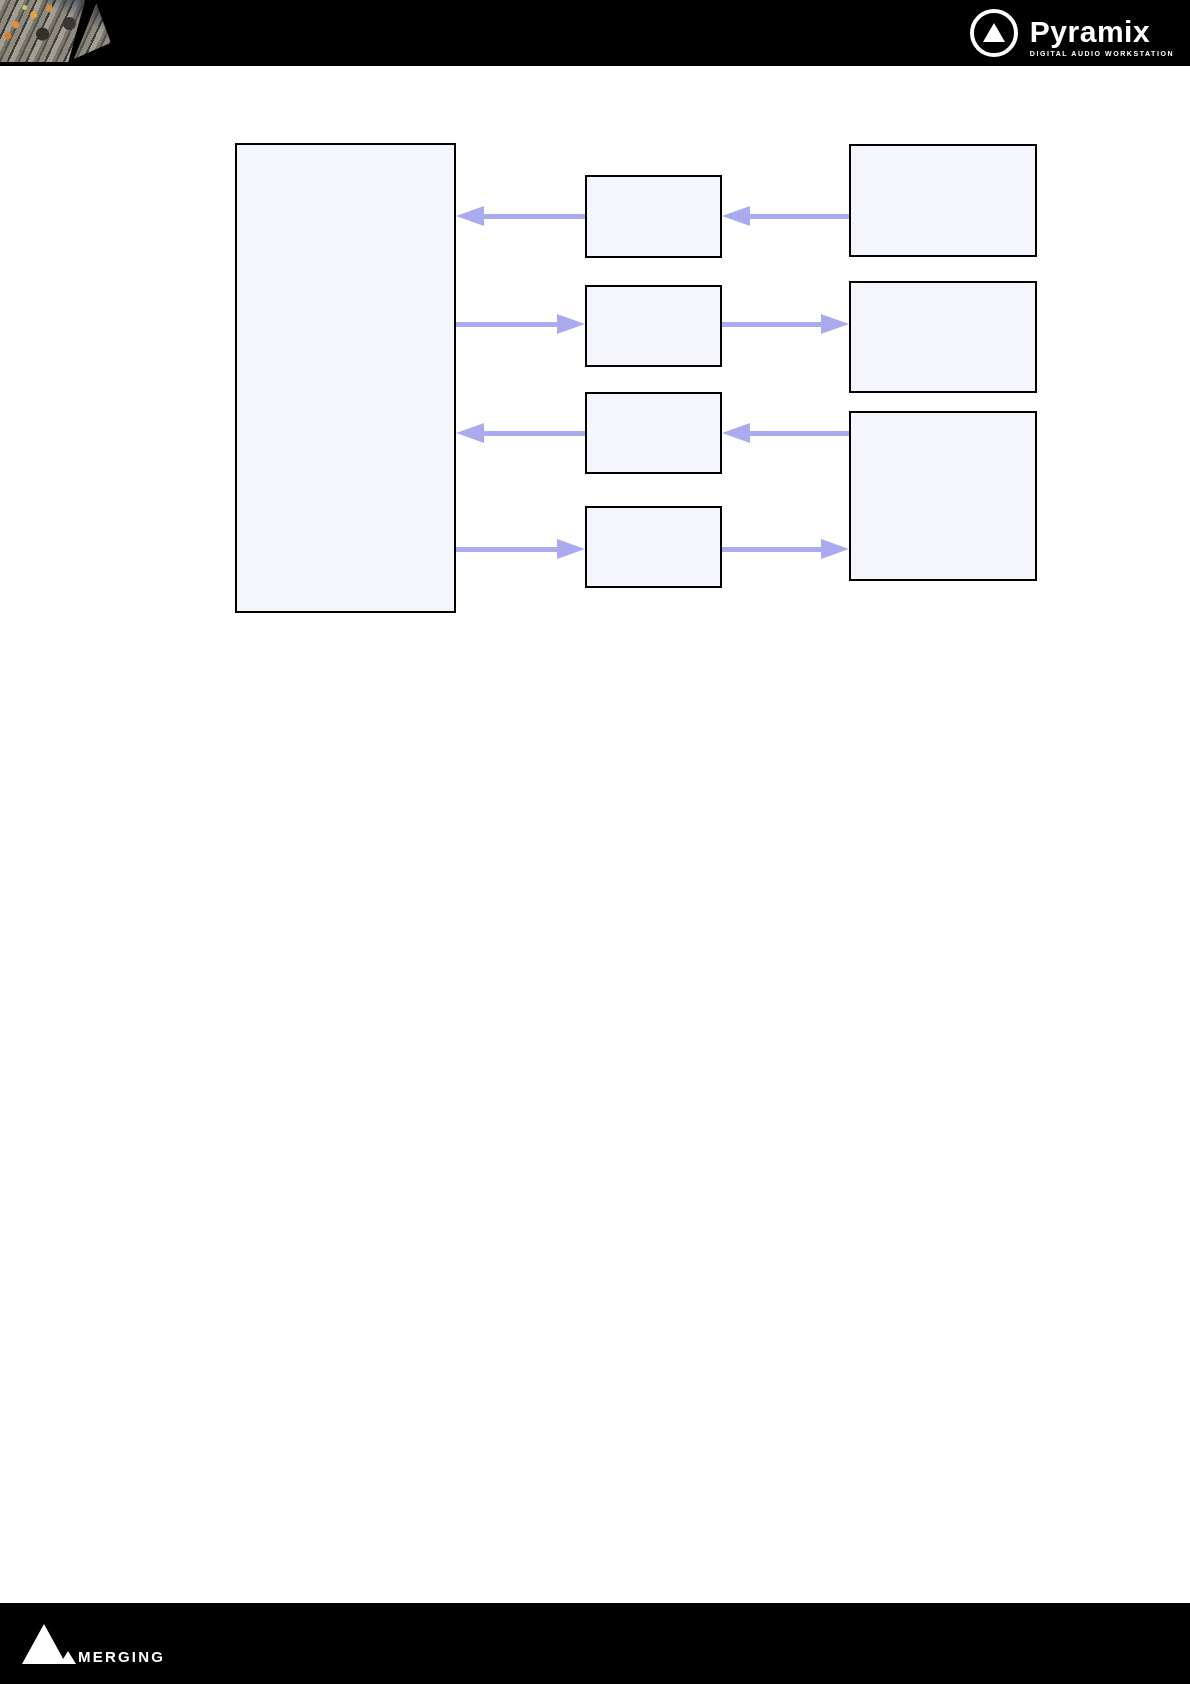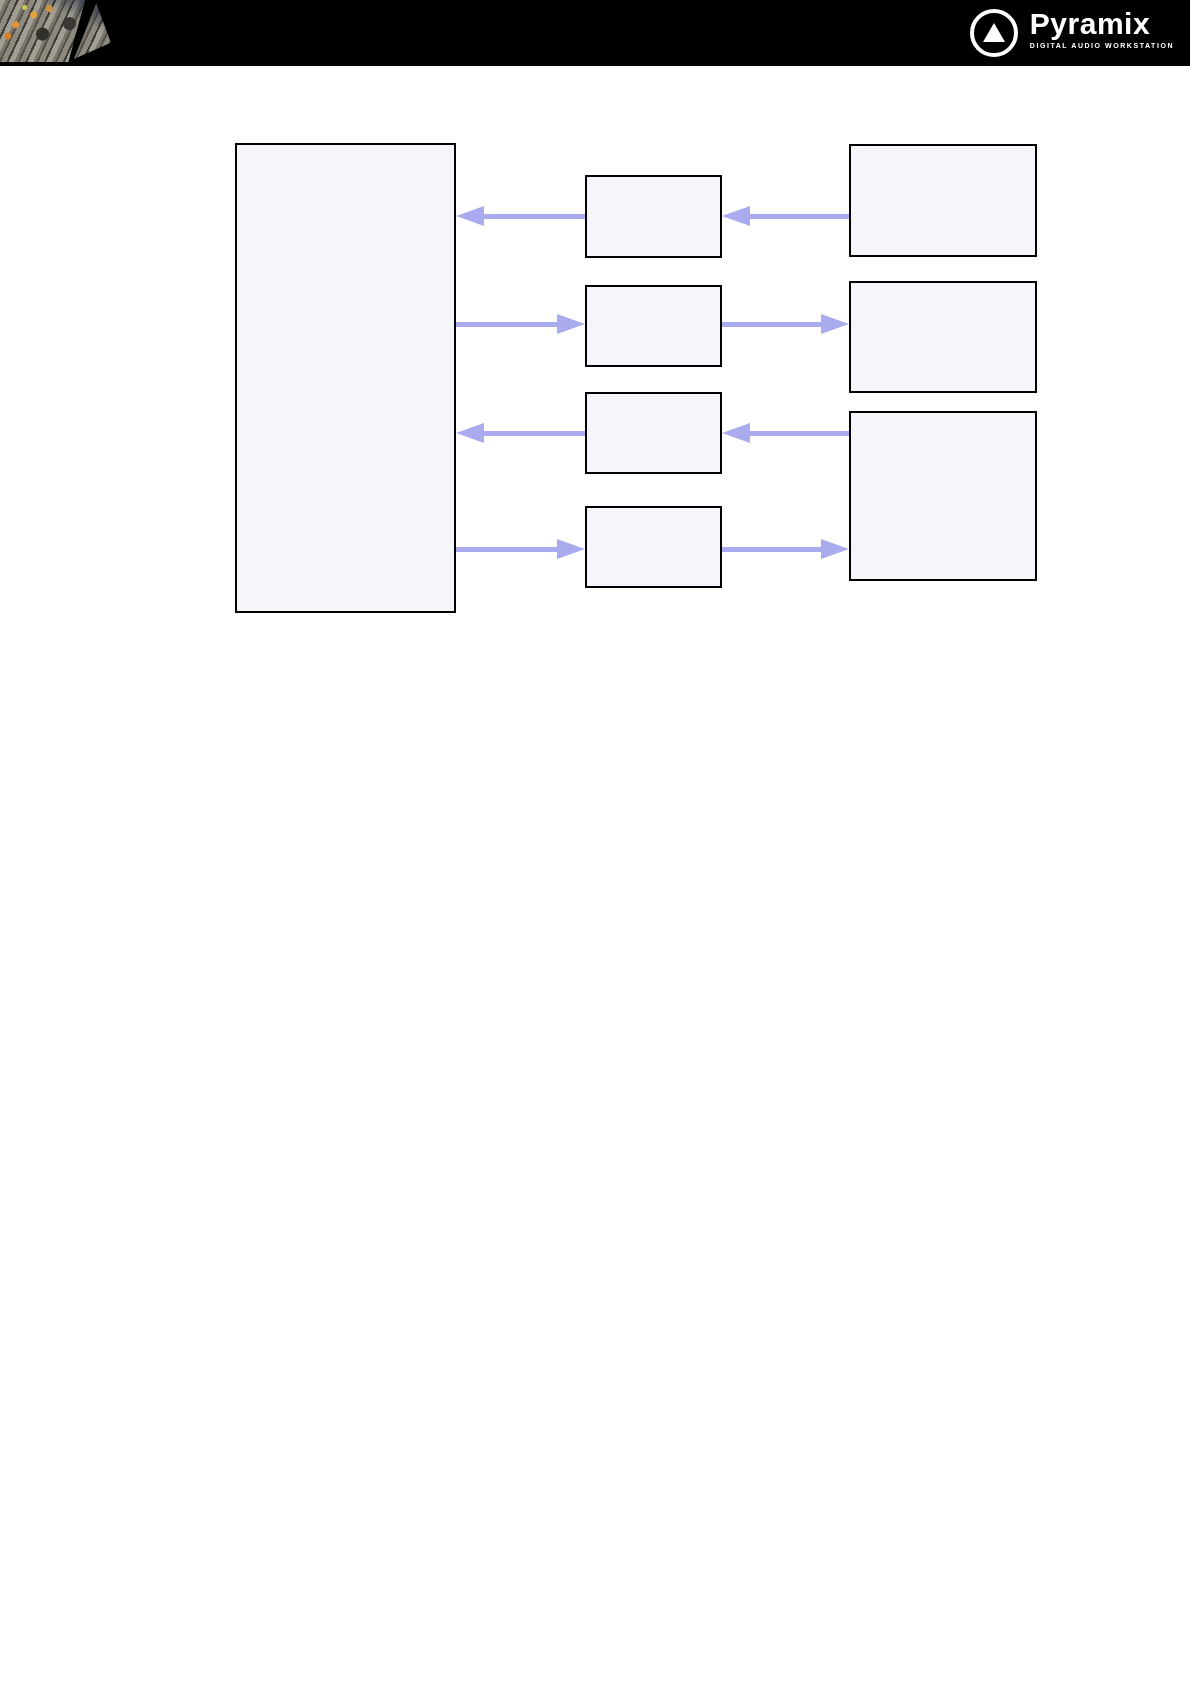--- a/index.html
+++ b/index.html
@@ -19,21 +19,21 @@
       radial-gradient(circle at 38% 55%, #32302a 0 6px, rgba(0,0,0,0) 7px),
       radial-gradient(circle at 62% 38%, #3a3832 0 6px, rgba(0,0,0,0) 7px),
       linear-gradient(205deg, #242c44 0%, rgba(36,44,68,0) 32%),
       repeating-linear-gradient(115deg,
         #a29e93 0 5px, #7a766c 5px 8px, #56534b 8px 10px,
         #8d897e 10px 15px, #3f3d37 15px 17px);}
   .photo-main{clip-path:polygon(0 0, 76% 0, 61% 100%, 0 100%);}
   .photo-tri{clip-path:polygon(86% 6%, 99% 69%, 66% 95%);}
 
   .brand{position:absolute;right:16px;top:50%;transform:translateY(-50%);
-         display:flex;align-items:flex-start;gap:12px;color:#ffffff;}
+         display:flex;align-items:flex-end;gap:12px;color:#ffffff;}
   .brand-mark{width:40px;height:40px;border:4px solid #ffffff;border-radius:50%;
               background:#000;display:flex;align-items:center;justify-content:center;}
   .brand-mark .tri{width:0;height:0;border-left:11px solid transparent;
                    border-right:11px solid transparent;border-bottom:19px solid #ffffff;
                    margin-top:-2px;}
   .brand-text{display:flex;flex-direction:column;align-items:flex-start;}
   .brand-name{font-size:30px;font-weight:bold;letter-spacing:0.5px;line-height:1;}
   .brand-tagline{font-size:7px;font-weight:bold;letter-spacing:1.55px;margin-top:3px;white-space:nowrap;}
 
   
@@ -113,14 +113,21 @@
           <div class="arrow-shaft" style="background: rgb(170, 170, 238); top: 547px; left: 456px; width: 103px;"></div>
           <div class="arrow-head" style="top: 539px; left: 557px; border-left: 28px solid rgb(170, 170, 238);"></div>
         </div>
         <div>
           <div class="arrow-shaft" style="background: rgb(170, 170, 238); top: 547px; left: 722px; width: 101px;"></div>
           <div class="arrow-head" style="top: 539px; left: 821px; border-left: 28px solid rgb(170, 170, 238);"></div>
         </div>
       </div>
   </main>
 
+  <footer class="bottombar">
+    <div class="merging">
+      <div class="mtri-big"></div>
+      <div class="mtri-small"></div>
+      <div class="mword">MERGING</div>
+    </div>
+  </footer>
 
 </div>
 
 </body></html>

